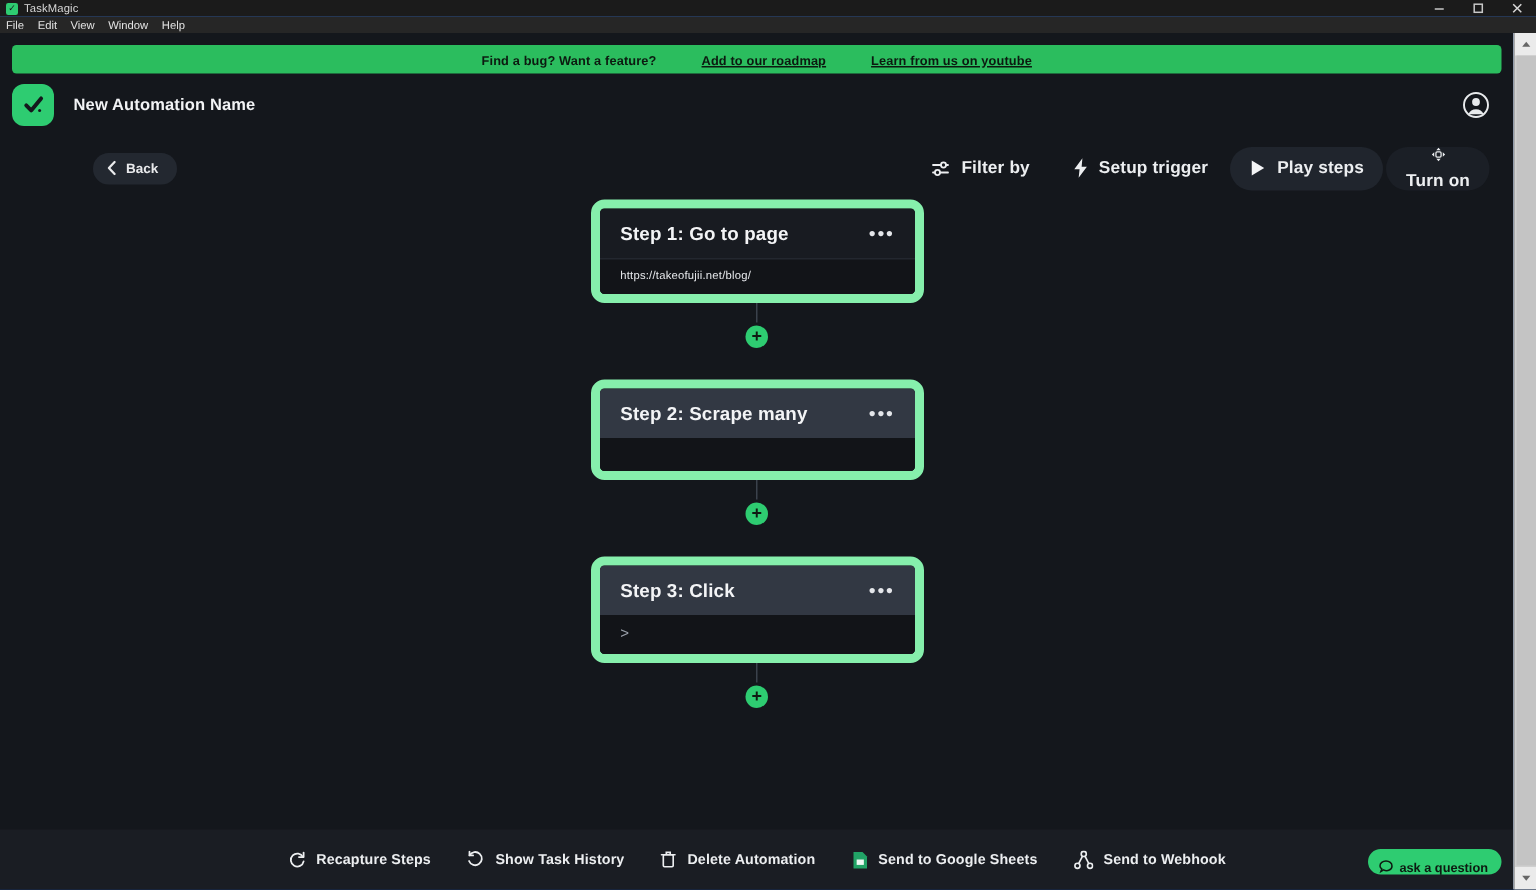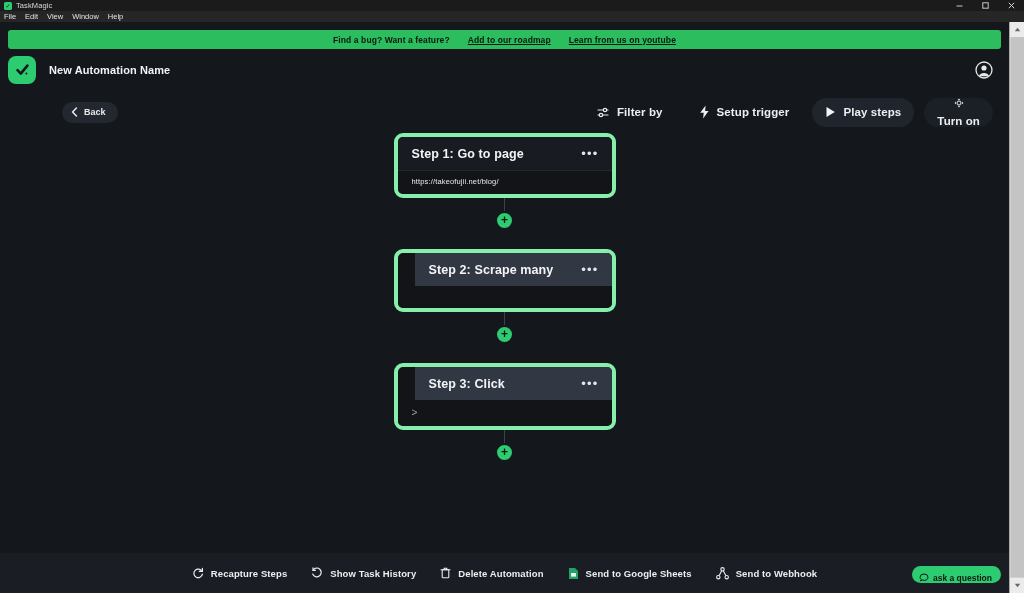--- a/index.html
+++ b/index.html
@@ -38,21 +38,21 @@
 
   
   .viewport {
     position: absolute; left: 0; top: 22px; width: 1009px; height: 571px;
     background: #14171c; overflow: hidden;
   }
 
   
   .banner {
     margin: 8px 8px 0 8px; height: 19px; background: #2bbd5e; border-radius: 3px;
-    display: flex; align-items: center; justify-content: center; gap: 18px;
+    display: flex; align-items: center; justify-content: center; gap: 30px;
   }
   .banner-text { font-size: 8.5px; color: #0c1a10; font-weight: 700; letter-spacing: .1px; }
   .banner-link {
     font-size: 8.5px; color: #0c1a10; font-weight: 700; text-decoration: underline;
     letter-spacing: .1px; cursor: pointer;
   }
 
   
   .header {
     height: 42px; display: flex; align-items: center; padding: 0 16px 0 8px;
@@ -75,45 +75,45 @@
     height: 42px; display: flex; align-items: center; padding: 0 16px 0 33px;
     position: relative;
     margin-left: 29px;
   }
   .back-btn {
     display: inline-flex; align-items: center; gap: 6px;
     background: #232830; border-radius: 14px; height: 21px; padding: 0 12px 0 9px;
     cursor: pointer;
   }
   .back-label { font-size: 9px; font-weight: 700; color: #e9eaec; }
-  .tools { margin-left: auto; display: flex; align-items: center; gap: 10px; text-align: center; }
+  .tools { margin-left: auto; display: flex; align-items: center; gap: 2px; text-align: center; }
   .tool {
     display: inline-flex; align-items: center; gap: 7px; height: 29px;
     padding: 0 13px; border-radius: 15px; cursor: pointer; color: #eceef0;
   }
   .tool-label { font-size: 11.5px; font-weight: 700; letter-spacing: .1px; }
   .tool.plain { background: transparent; }
   .tool.filled { background: #20252d; }
   .tool.dark { background: #1b1f26; flex-direction: column; }
 
   
   .canvas { position: relative; height: 375px; }
   .flow {
     position: absolute; left: 50%; transform: translateX(-50%);
     top: 0; width: 222px; display: flex; flex-direction: column; align-items: center;
   }
   .card {
     width: 222px; border-radius: 9px; overflow: hidden; background: #121418;
-    border: 4px solid #86efac;
+    border: 6px solid #86efac;
   }
   .card-head {
     height: 33px; display: flex; align-items: center; justify-content: space-between;
     padding: 0 13px 0 14px; background: #181b21;
   }
-  .card.active .card-head { background: #323843; margin-left: 17px; }
+  .card.active .card-head { background: #323843; }
   .card-title { font-size: 12.5px; font-weight: 700; color: #f3f4f6; letter-spacing: .1px; }
   .dots { color: #e4e6ea; font-size: 13px; letter-spacing: 1.2px; line-height: 1; cursor: pointer; }
   .card-body {
     min-height: 22px; display: flex; align-items: center; padding: 6px 14px 8px;
     background: #121418; border-top: 1px solid #23272f;
   }
   .card.active .card-body { border-top-color: transparent; }
   .card-body-text { font-size: 7.5px; color: #e7e9ec; letter-spacing: .15px; }
   .card-body-text.mono { font-size: 10px; color: #9aa0aa; letter-spacing: 0; }
 

